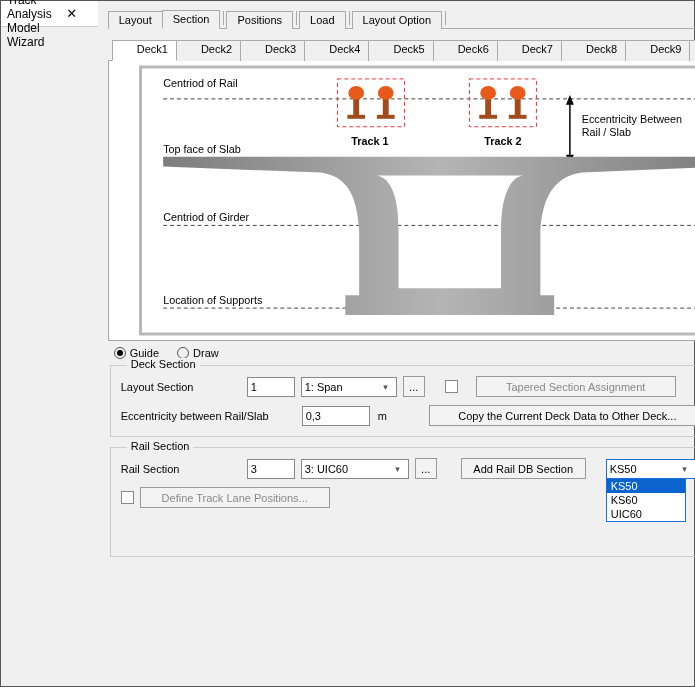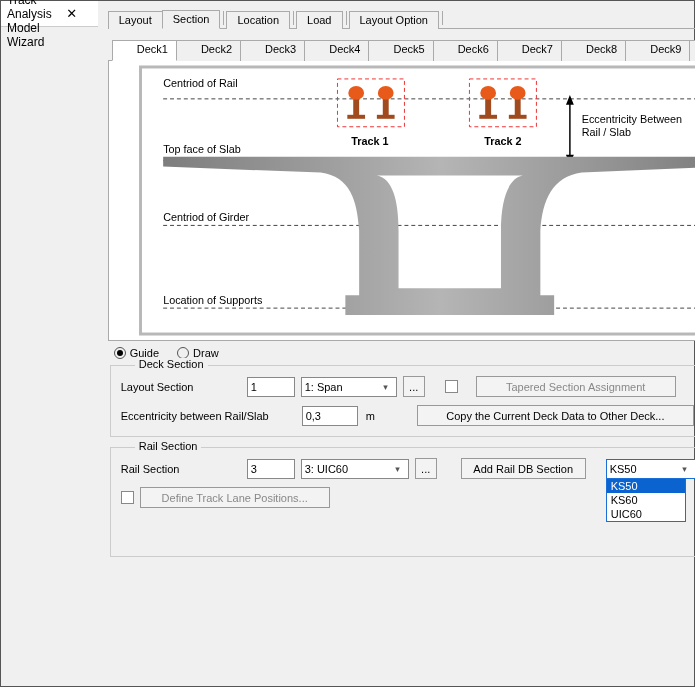--- a/index.html
+++ b/index.html
@@ -91,36 +91,36 @@
   }
   .radio .r.dot::after { content:''; width:6px;height:6px;border-radius:50%;background:#000; }
   
   .groupbox {
     border:1px solid #ccc;
     margin: 2px 2px 8px 2px;
     padding:10px 10px 10px 10px;
     position:relative;
   }
   .groupbox > .gtitle {
-    position:absolute; top:-8px; left:24px;
+    position:absolute; top:-8px; left:16px;
     background:#f0f0f0; padding:0 4px;
   }
   .row { display:flex; align-items:center; gap:6px; margin-bottom:8px; }
   .row:last-child { margin-bottom:0; }
   .lbl { width:120px; }
   .lbl-wide { width:175px; }
   input.txt, .combo, select {
     font: inherit;
     border:1px solid #888;
     background:#fff;
     height:20px;
     padding:1px 3px;
   }
   input.txt.num { width:48px; text-align:left; }
-  input.txt.eccentricity { width:56px; }
+  input.txt.eccentricity { width:68px; }
   .combo {
     display:flex; align-items:center; justify-content:space-between;
     min-width:90px; padding-right:8px;
   }
   .combo .arrow { font-size:9px; color:#555; }
   .btn {
     border:1px solid #999;
     background:#f3f3f3;
     height:21px;
     padding:0 10px;
@@ -169,21 +169,21 @@
     <span class="title">Rail Track Analysis Model Wizard</span>
     <span class="close">✕</span>
   </div>
 
   <div class="body">
 
     <div class="tabrow">
       <div class="tab"><span>Layout</span></div>
       <div class="tab active"><span>Section</span></div>
       <span class="sep"></span>
-      <div class="tab"><span>Location</span></div>
+      <div class="tab"><span>Positions</span></div>
       <span class="sep"></span>
       <div class="tab"><span>Load</span></div>
       <span class="sep"></span>
       <div class="tab"><span>Layout Option</span></div>
       <span class="sep"></span>
     </div>
 
     <div class="decktabs">
       <div class="dtab active"><span>Deck1</span></div>
       <div class="dtab"><span>Deck2</span></div>

